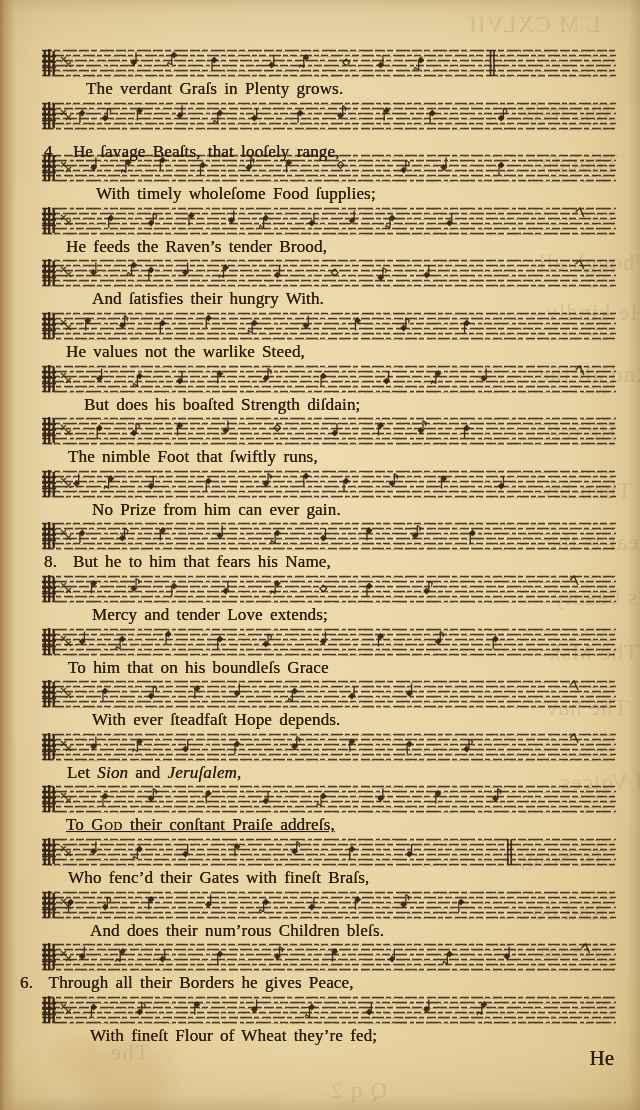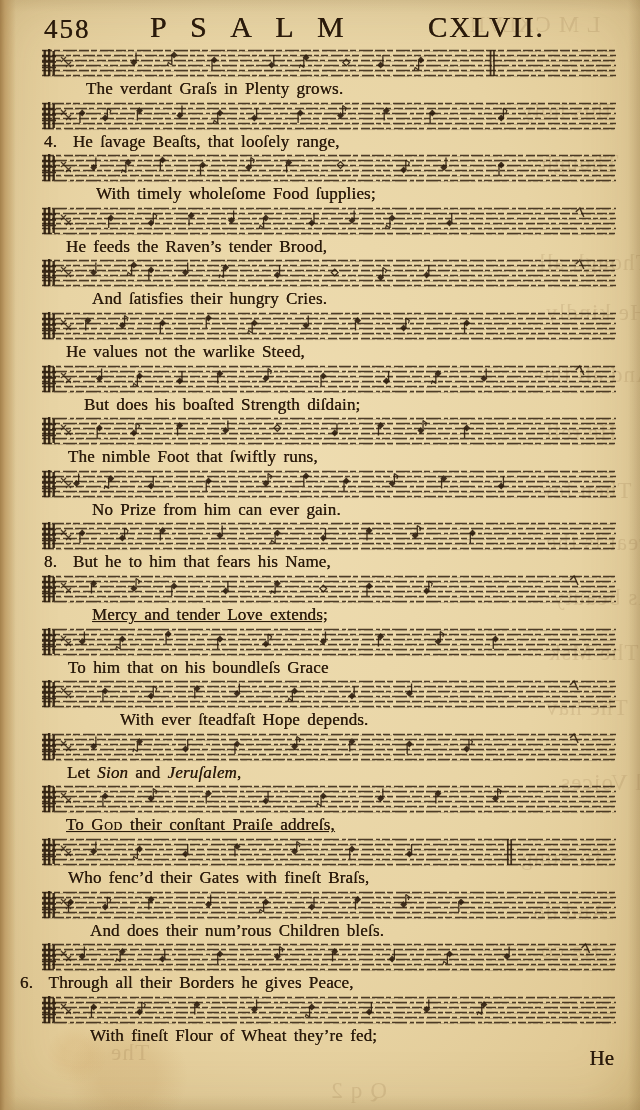--- a/index.html
+++ b/index.html
@@ -60,25 +60,20 @@
       <span class="ghost" style="left: 548px; top: 640px;">The Msk</span>
       <span class="ghost" style="left: 545px; top: 695px;">The hav</span>
       <span class="ghost" style="left: 560px; top: 770px;">With grateful Voices</span>
       <span class="ghost" style="left: 520px; top: 845px;">To Song</span>
       <span class="ghost" style="left: 532px; top: 900px;">And do</span>
       <span class="ghost" style="left: 540px; top: 938px;">He co</span>
       <span class="ghost" style="left: 110px; top: 1040px;">The</span>
       <span class="ghost" style="left: 330px; top: 1078px;">Q q 2</span>
     </div>
 
-  <div class="header">
-    <span class="pageno inky">458</span>
-    <span class="title inky">PSALM</span>
-    <span class="roman inky">CXLVII.</span>
-  </div>
 
   <div class="music" id="music">
       <div class="m-row">
         <svg class="staff" viewBox="0 0 574 30">
           <path d="M0,2.5 H574" stroke="#2a1a0b" stroke-width="1.7" stroke-dasharray="10 2 6 3 14 2" opacity="0.82"></path>
           <path d="M2,3.6 H572" stroke="#2a1a0b" stroke-width="1" stroke-dasharray="12 2 5 3 9 2" opacity="0.22"></path>
           <path d="M0,7.5 H574" stroke="#2a1a0b" stroke-width="1.7" stroke-dasharray="7 3 12 2 5 2" opacity="0.82"></path>
           <path d="M2,8.6 H572" stroke="#2a1a0b" stroke-width="1" stroke-dasharray="8 2 15 3 4 2" opacity="0.22"></path>
           <path d="M0,12.5 H574" stroke="#2a1a0b" stroke-width="1.7" stroke-dasharray="12 2 5 3 9 2" opacity="0.82"></path>
           <path d="M2,13.6 H572" stroke="#2a1a0b" stroke-width="1" stroke-dasharray="10 2 6 3 14 2" opacity="0.22"></path>
@@ -203,21 +198,21 @@
           <g opacity="0.88">
             <rect x="387.9200000000001" y="9.6" width="4.8" height="4.8" transform="rotate(45 390.32000000000005 12)" fill="#2a1a0b"></rect>
             <path d="M388.12000000000006,12 L388.12000000000006,22" stroke="#2a1a0b" stroke-width="1.3"></path>
           </g>
           <g opacity="0.88">
             <rect x="456.80000000000007" y="14.6" width="4.8" height="4.8" transform="rotate(45 459.20000000000005 17)" fill="#2a1a0b"></rect>
             <path d="M461.40000000000003,17 L461.40000000000003,7" stroke="#2a1a0b" stroke-width="1.3"></path>
             <path d="M461.40000000000003,7 l3.5,2.5 l-1,3" stroke="#2a1a0b" stroke-width="1.1" fill="none"></path>
           </g>
         </svg>
-        <div class="lyric inky" style="margin-left: 2px;"><span>4.  He ſavage Beaſts, that looſely range,</span></div>
+        <div class="lyric inky" style="margin-left: 2px; margin-top: 10px;"><span>4.  He ſavage Beaſts, that looſely range,</span></div>
       </div>
       <div class="m-row">
         <svg class="staff" viewBox="0 0 574 30">
           <path d="M0,2.5 H574" stroke="#2a1a0b" stroke-width="1.7" stroke-dasharray="12 2 5 3 9 2" opacity="0.82"></path>
           <path d="M2,3.6 H572" stroke="#2a1a0b" stroke-width="1" stroke-dasharray="10 2 6 3 14 2" opacity="0.22"></path>
           <path d="M0,7.5 H574" stroke="#2a1a0b" stroke-width="1.7" stroke-dasharray="8 2 15 3 4 2" opacity="0.82"></path>
           <path d="M2,8.6 H572" stroke="#2a1a0b" stroke-width="1" stroke-dasharray="7 3 12 2 5 2" opacity="0.22"></path>
           <path d="M0,12.5 H574" stroke="#2a1a0b" stroke-width="1.7" stroke-dasharray="10 2 6 3 14 2" opacity="0.82"></path>
           <path d="M2,13.6 H572" stroke="#2a1a0b" stroke-width="1" stroke-dasharray="12 2 5 3 9 2" opacity="0.22"></path>
           <path d="M0,17.5 H574" stroke="#2a1a0b" stroke-width="1.7" stroke-dasharray="7 3 12 2 5 2" opacity="0.82"></path>
@@ -405,21 +400,21 @@
             <rect x="336.26" y="17.1" width="4.8" height="4.8" transform="rotate(45 338.65999999999997 19.5)" fill="#2a1a0b"></rect>
             <path d="M340.85999999999996,19.5 L340.85999999999996,9.5" stroke="#2a1a0b" stroke-width="1.3"></path>
             <path d="M340.85999999999996,9.5 l3.5,2.5 l-1,3" stroke="#2a1a0b" stroke-width="1.1" fill="none"></path>
           </g>
           <g opacity="0.88">
             <rect x="382.18000000000006" y="14.6" width="4.8" height="4.8" transform="rotate(45 384.58000000000004 17)" fill="#2a1a0b"></rect>
             <path d="M386.78000000000003,17 L386.78000000000003,7" stroke="#2a1a0b" stroke-width="1.3"></path>
           </g>
           <path d="M533.82,6 l4,-4 l4,9" stroke="#2a1a0b" stroke-width="1.4" fill="none" opacity="0.85"></path>
         </svg>
-        <div class="lyric inky" style="margin-left: 50px;"><span>And ſatisfies their hungry Cries.</span></div>
+        <div class="lyric inky" style="margin-left: 50px;"><span>And ſatisfies their hungry With.</span></div>
       </div>
       <div class="m-row">
         <svg class="staff" viewBox="0 0 574 30">
           <path d="M0,2.5 H574" stroke="#2a1a0b" stroke-width="1.7" stroke-dasharray="7 3 12 2 5 2" opacity="0.82"></path>
           <path d="M2,3.6 H572" stroke="#2a1a0b" stroke-width="1" stroke-dasharray="8 2 15 3 4 2" opacity="0.22"></path>
           <path d="M0,7.5 H574" stroke="#2a1a0b" stroke-width="1.7" stroke-dasharray="12 2 5 3 9 2" opacity="0.82"></path>
           <path d="M2,8.6 H572" stroke="#2a1a0b" stroke-width="1" stroke-dasharray="10 2 6 3 14 2" opacity="0.22"></path>
           <path d="M0,12.5 H574" stroke="#2a1a0b" stroke-width="1.7" stroke-dasharray="8 2 15 3 4 2" opacity="0.82"></path>
           <path d="M2,13.6 H572" stroke="#2a1a0b" stroke-width="1" stroke-dasharray="7 3 12 2 5 2" opacity="0.22"></path>
           <path d="M0,17.5 H574" stroke="#2a1a0b" stroke-width="1.7" stroke-dasharray="10 2 6 3 14 2" opacity="0.82"></path>
@@ -800,21 +795,21 @@
             <rect x="324.78" y="9.6" width="4.8" height="4.8" transform="rotate(45 327.17999999999995 12)" fill="#2a1a0b"></rect>
             <path d="M324.97999999999996,12 L324.97999999999996,22" stroke="#2a1a0b" stroke-width="1.3"></path>
           </g>
           <g opacity="0.88">
             <rect x="382.18000000000006" y="14.6" width="4.8" height="4.8" transform="rotate(45 384.58000000000004 17)" fill="#2a1a0b"></rect>
             <path d="M386.78000000000003,17 L386.78000000000003,7" stroke="#2a1a0b" stroke-width="1.3"></path>
             <path d="M386.78000000000003,7 l3.5,2.5 l-1,3" stroke="#2a1a0b" stroke-width="1.1" fill="none"></path>
           </g>
           <path d="M528.08,6 l4,-4 l4,9" stroke="#2a1a0b" stroke-width="1.4" fill="none" opacity="0.85"></path>
         </svg>
-        <div class="lyric inky" style="margin-left: 50px; text-decoration: underline;"><span>Mercy and tender Love extends;</span></div>
+        <div class="lyric inky" style="margin-left: 50px;"><span>Mercy and tender Love extends;</span></div>
       </div>
       <div class="m-row">
         <svg class="staff" viewBox="0 0 574 30">
           <path d="M0,2.5 H574" stroke="#2a1a0b" stroke-width="1.7" stroke-dasharray="8 2 15 3 4 2" opacity="0.82"></path>
           <path d="M2,3.6 H572" stroke="#2a1a0b" stroke-width="1" stroke-dasharray="7 3 12 2 5 2" opacity="0.22"></path>
           <path d="M0,7.5 H574" stroke="#2a1a0b" stroke-width="1.7" stroke-dasharray="10 2 6 3 14 2" opacity="0.82"></path>
           <path d="M2,8.6 H572" stroke="#2a1a0b" stroke-width="1" stroke-dasharray="12 2 5 3 9 2" opacity="0.22"></path>
           <path d="M0,12.5 H574" stroke="#2a1a0b" stroke-width="1.7" stroke-dasharray="7 3 12 2 5 2" opacity="0.82"></path>
           <path d="M2,13.6 H572" stroke="#2a1a0b" stroke-width="1" stroke-dasharray="8 2 15 3 4 2" opacity="0.22"></path>
           <path d="M0,17.5 H574" stroke="#2a1a0b" stroke-width="1.7" stroke-dasharray="12 2 5 3 9 2" opacity="0.82"></path>
@@ -924,21 +919,21 @@
           <g opacity="0.88">
             <rect x="307.56000000000006" y="14.6" width="4.8" height="4.8" transform="rotate(45 309.96000000000004 17)" fill="#2a1a0b"></rect>
             <path d="M312.16,17 L312.16,7" stroke="#2a1a0b" stroke-width="1.3"></path>
           </g>
           <g opacity="0.88">
             <rect x="364.96000000000004" y="12.1" width="4.8" height="4.8" transform="rotate(45 367.36 14.5)" fill="#2a1a0b"></rect>
             <path d="M369.56,14.5 L369.56,4.5" stroke="#2a1a0b" stroke-width="1.3"></path>
           </g>
           <path d="M528.08,6 l4,-4 l4,9" stroke="#2a1a0b" stroke-width="1.4" fill="none" opacity="0.85"></path>
         </svg>
-        <div class="lyric inky" style="margin-left: 78px;"><span>With ever ſteadfaſt Hope depends.</span></div>
+        <div class="lyric inky" style="margin-left: 50px;"><span>With ever ſteadfaſt Hope depends.</span></div>
       </div>
       <div class="m-row">
         <svg class="staff" viewBox="0 0 574 30">
           <path d="M0,2.5 H574" stroke="#2a1a0b" stroke-width="1.7" stroke-dasharray="7 3 12 2 5 2" opacity="0.82"></path>
           <path d="M2,3.6 H572" stroke="#2a1a0b" stroke-width="1" stroke-dasharray="8 2 15 3 4 2" opacity="0.22"></path>
           <path d="M0,7.5 H574" stroke="#2a1a0b" stroke-width="1.7" stroke-dasharray="12 2 5 3 9 2" opacity="0.82"></path>
           <path d="M2,8.6 H572" stroke="#2a1a0b" stroke-width="1" stroke-dasharray="10 2 6 3 14 2" opacity="0.22"></path>
           <path d="M0,12.5 H574" stroke="#2a1a0b" stroke-width="1.7" stroke-dasharray="8 2 15 3 4 2" opacity="0.82"></path>
           <path d="M2,13.6 H572" stroke="#2a1a0b" stroke-width="1" stroke-dasharray="7 3 12 2 5 2" opacity="0.22"></path>
           <path d="M0,17.5 H574" stroke="#2a1a0b" stroke-width="1.7" stroke-dasharray="10 2 6 3 14 2" opacity="0.82"></path>

